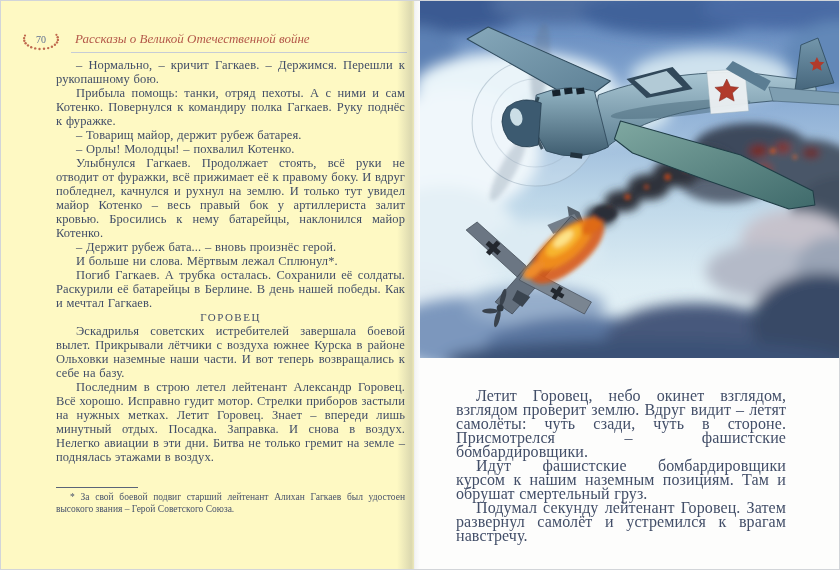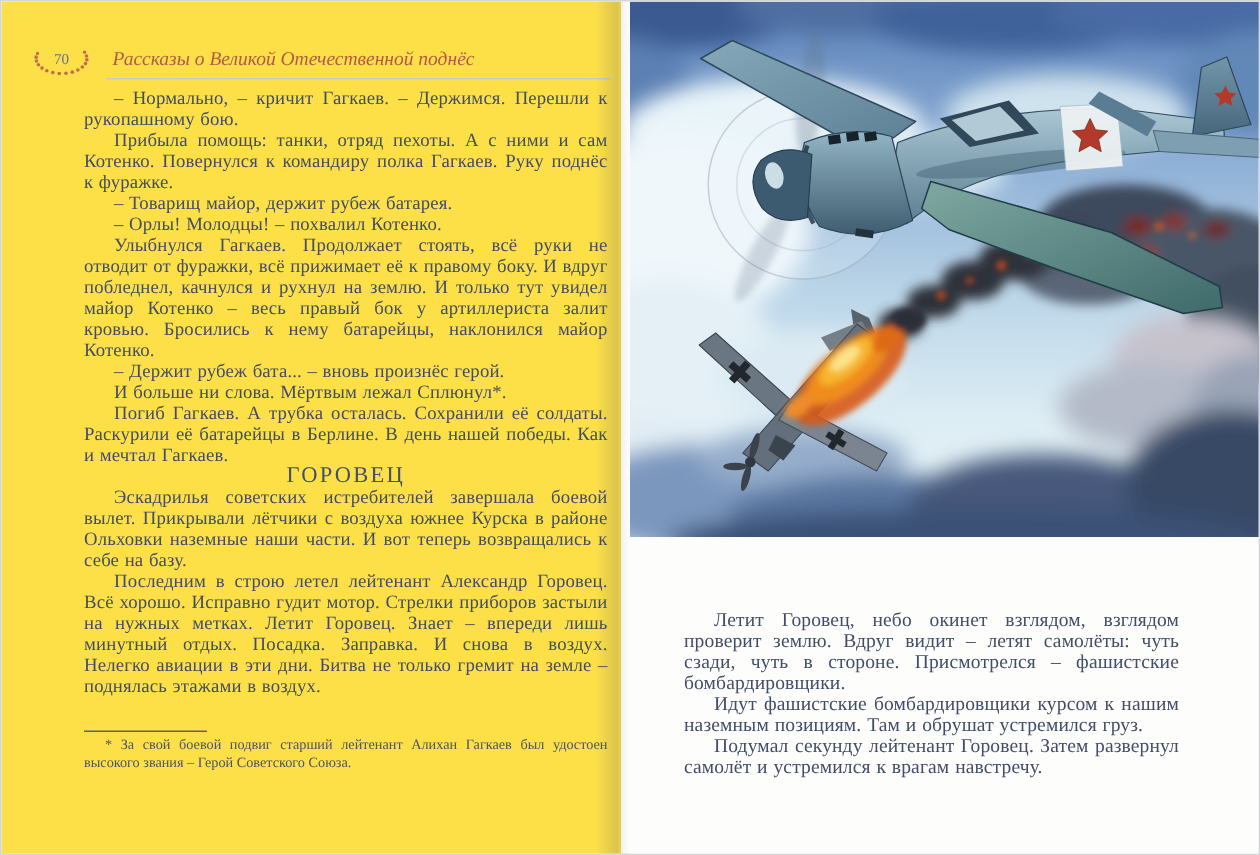--- a/index.html
+++ b/index.html
@@ -2,55 +2,55 @@
 <html lang="ru"><head>
 <meta charset="utf-8">
 <style>
   html,body{margin:0;padding:0;background:#ffffff;}
   .spread{
     position:relative;width:840px;height:570px;overflow:hidden;
     background:#fdfdfc;border:1px solid #d2d5d9;box-sizing:border-box;
     font-family:"Liberation Serif","DejaVu Serif",serif;
   }
   
-  .page-left{position:absolute;left:0;top:0;width:413px;height:570px;background:#fde047;}
+  .page-left{position:absolute;left:0;top:0;width:413px;height:570px;background:#fef9c3;}
   .header{position:absolute;left:18px;top:22px;width:388px;display:flex;align-items:flex-end;gap:8px;}
   .wreath{flex:0 0 auto;width:44px;height:30px;position:relative;top:3px;}
   .running-title{
     flex:1 1 auto;font-style:italic;font-size:13px;color:#b4594a;
     padding:0 0 5px 4px;border-bottom:1px solid #c6ccd6;white-space:nowrap;overflow:hidden;
   }
   .body-text{
     position:absolute;left:55px;top:57px;width:349px;
     font-size:12.5px;line-height:14px;color:#424e68;text-align:justify;
     letter-spacing:.1px;word-spacing:.5px;
   }
   .body-text p{margin:0;text-indent:20px;}
   .section-heading{
     margin:15px 0 13px 0;text-align:center;text-indent:0 !important;
-    font-size:15px;letter-spacing:1.5px;color:#44506a;
+    font-size:11px;letter-spacing:1.5px;color:#44506a;
   }
   .footnote{
     position:absolute;left:55px;top:486px;width:349px;
     font-size:9.5px;line-height:11.6px;color:#48536c;text-align:justify;
   }
   .footnote .fn-rule{width:82px;border-top:1px solid #5a6478;margin:0 0 4px 0;height:0;}
   .footnote p{margin:0;text-indent:14px;}
   
   .gutter{
     position:absolute;left:396px;top:0;width:23px;height:570px;
     background:linear-gradient(to right,rgba(80,86,98,0) 0%,rgba(80,86,98,.20) 62%,rgba(80,86,98,.05) 80%,rgba(80,86,98,0) 100%);
   }
   
   .page-right{position:absolute;left:419px;top:0;width:421px;height:570px;background:#fdfdfc;}
   .illustration{position:absolute;left:0;top:0;width:421px;height:357px;overflow:hidden;}
   .illustration svg{display:block;}
   .right-text{
-    position:absolute;left:36px;top:405px;width:330px;
-    font-size:13px;line-height:14px;color:#424e68;text-align:justify;
+    position:absolute;left:36px;top:388px;width:330px;
+    font-size:16px;line-height:14px;color:#424e68;text-align:justify;
     letter-spacing:.1px;word-spacing:.5px;
   }
   .right-text p{margin:0;text-indent:20px;}
 </style>
 </head>
 <body>
 
 <div class="spread">
 
   <div class="page-left">
@@ -72,21 +72,21 @@
             <circle cx="12.2" cy="21.2" r="1.2"></circle>
               <circle cx="9.0" cy="19.4" r="1.2"></circle>
             <circle cx="6.6" cy="17.2" r="1.2"></circle>
               <circle cx="5.3" cy="14.7" r="1.2"></circle>
             <circle cx="5.1" cy="12.1" r="1.2"></circle>
               <circle cx="6.0" cy="9.6" r="1.1"></circle>
           </g>
           <text x="22" y="16.5" text-anchor="middle" font-size="10" font-family="Liberation Serif, serif" fill="#5f7090">70</text>
         </svg>
       </div>
-      <div class="running-title">Рассказы о Великой Отечественной поднёс</div>
+      <div class="running-title">Рассказы о Великой Отечественной войне</div>
     </div>
 
     <div class="body-text">
       <p>– Нормально, – кричит Гагкаев. – Держимся. Перешли к рукопашному бою.</p>
       <p>Прибыла помощь: танки, отряд пехоты. А с ними и сам Котенко. Повернулся к командиру полка Гагкаев. Руку поднёс к фуражке.</p>
       <p>– Товарищ майор, держит рубеж батарея.</p>
       <p>– Орлы! Молодцы! – похвалил Котенко.</p>
       <p>Улыбнулся Гагкаев. Продолжает стоять, всё руки не отводит от фуражки, всё прижимает её к правому боку. И вдруг побледнел, качнулся и рухнул на землю. И только тут увидел майор Котенко – весь правый бок у артиллериста залит кровью. Бросились к нему батарейцы, наклонился майор Котенко.</p>
       <p>– Держит рубеж бата... – вновь произнёс герой.</p>
       <p>И больше ни слова. Мёртвым лежал Сплюнул*.</p>
@@ -273,17 +273,17 @@
           <path d="M118,96 Q108,122 122,148" stroke="#1d3240" stroke-width="3" fill="none" opacity=".8"></path>
           <path d="M87,106 Q76,120 88,138 Q100,150 118,144 L121,102 Q102,94 87,106 Z" fill="#3c5a70" stroke="#23394a" stroke-width=".7"></path>
           <ellipse cx="96" cy="116" rx="6" ry="9" fill="#d3e6ec" opacity=".95" transform="rotate(-15 96 116)"></ellipse>
           <rect x="150" y="152" width="12" height="5" fill="#22323e" transform="rotate(8 156 154)"></rect>
         </g>
       </svg>
     </div>
 
     <div class="right-text">
       <p>Летит Горовец, небо окинет взглядом, взглядом проверит землю. Вдруг видит – летят самолёты: чуть сзади, чуть в стороне. Присмотрелся – фашистские бомбардировщики.</p>
-      <p>Идут фашистские бомбардировщики курсом к нашим наземным позициям. Там и обрушат устремился груз.</p>
+      <p>Идут фашистские бомбардировщики курсом к нашим наземным позициям. Там и обрушат смертельный груз.</p>
       <p>Подумал секунду лейтенант Горовец. Затем развернул самолёт и устремился к врагам навстречу.</p>
     </div>
   </div>
 </div>
 
 </body></html>

